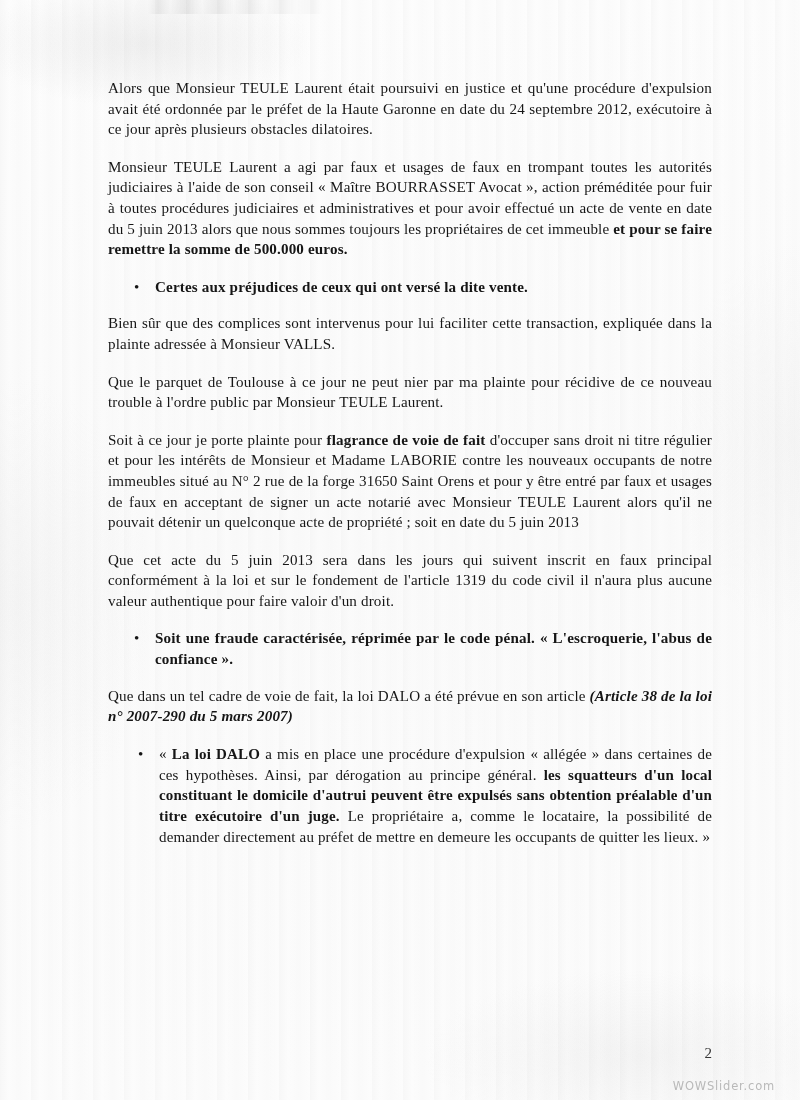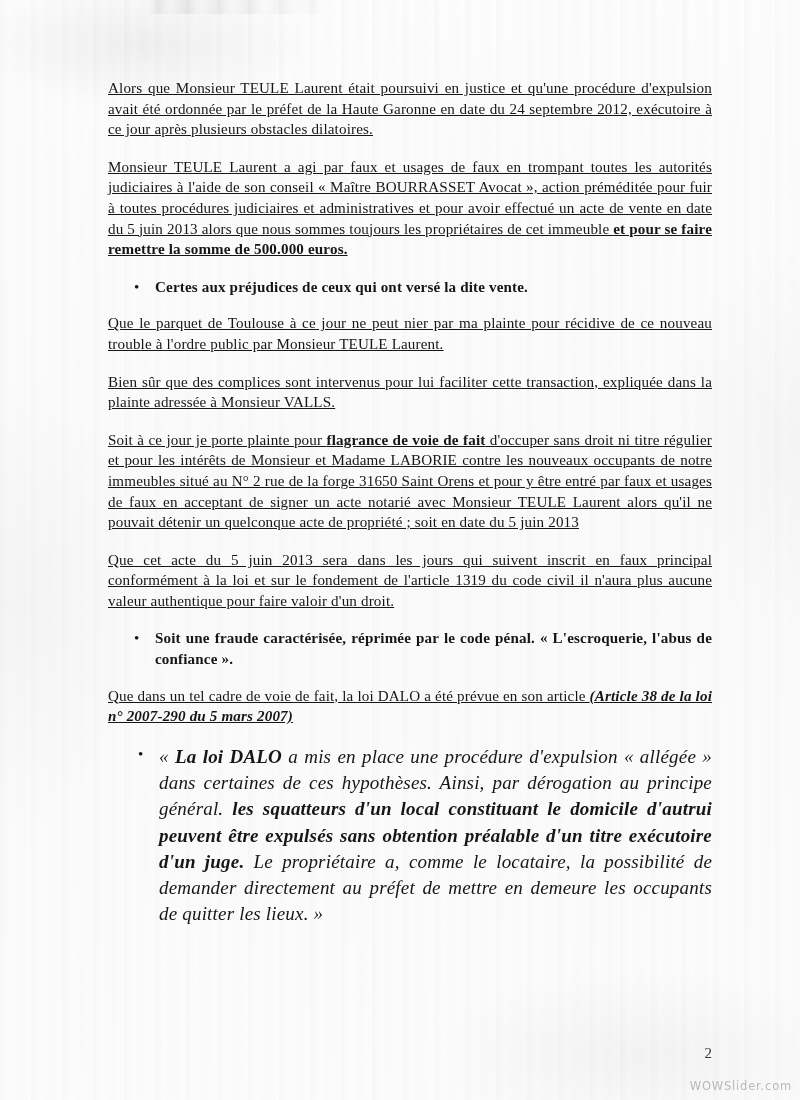--- a/index.html
+++ b/index.html
@@ -74,21 +74,20 @@
     width: 604px;
   }
 
   p.para {
     margin: 0 0 17px 0;
     font-size: 15.1px;
     line-height: 1.365;
     text-align: justify;
     text-justify: inter-word;
     letter-spacing: 0.01em;
-    text-decoration: underline;
   }
 
   
   .bullet-row {
     display: flex;
     margin: 0 0 16px 0;
     padding-left: 26px;
   }
   .bullet-row .dot {
     width: 21px;
@@ -107,23 +106,22 @@
 
   .bullet-row.strong .btext {
     font-weight: bold;
   }
 
   .bullet-row.quote {
     padding-left: 30px;
     margin-bottom: 0;
   }
   .bullet-row.quote .btext {
-    font-size: 19px;
+    font-size: 15px;
     line-height: 1.38;
-    font-style: italic;
   }
 
   b, strong { font-weight: bold; }
   .bi { font-weight: bold; font-style: italic; }
   .bu { font-weight: bold; text-decoration: underline; }
 
   .heading-qui {
     margin: 0 0 16px 0;
     font-size: 15.1px;
     line-height: 1.365;
@@ -132,21 +130,21 @@
   .page-number {
     position: absolute;
     right: 88px;
     bottom: 38px;
     font-size: 15px;
     color: #3a3a3a;
   }
 
   .watermark {
     position: absolute;
-    right: 8px;
+    right: 25px;
     bottom: 7px;
     font-family: "DejaVu Sans", "Liberation Sans", sans-serif;
     font-size: 11.5px;
     letter-spacing: 0.07em;
     color: #b9b9b9;
     margin-left: 19px;
   }
 
   
   .ink {
@@ -165,23 +163,23 @@
   <p class="para">Alors que Monsieur TEULE Laurent était poursuivi en justice et qu'une procédure d'expulsion avait été ordonnée par le préfet de la Haute Garonne en date du 24 septembre 2012,  exécutoire à ce jour après plusieurs obstacles dilatoires.</p>
 
   <p class="para"><span>Monsieur TEULE Laurent a agi par faux et usages de faux en trompant toutes les autorités judiciaires à l'aide de son conseil «  Maître BOURRASSET Avocat », action préméditée pour fuir à toutes procédures judiciaires et administratives et pour avoir effectué un acte de vente en date du 5 juin 2013 alors que nous sommes toujours les propriétaires de cet immeuble </span><b>et pour se faire remettre la somme de 500.000 euros.</b></p>
 
   <div class="bullet-row strong">
     <span class="dot">•</span>
     <span class="btext">Certes aux préjudices de ceux qui ont versé la dite vente.</span>
   </div>
 
 
+  <p class="para">Bien sûr que des complices sont intervenus pour lui faciliter cette transaction, expliquée dans la plainte adressée à Monsieur VALLS.</p>
+
   <p class="para">Que le parquet de Toulouse à ce jour ne peut nier par ma plainte pour récidive de ce nouveau trouble à l'ordre public par Monsieur TEULE Laurent.</p>
-
-  <p class="para">Bien sûr que des complices sont intervenus pour lui faciliter cette transaction, expliquée dans la plainte adressée à Monsieur VALLS.</p>
 
   <p class="para"><span>Soit à ce jour je porte plainte pour </span><b>flagrance de voie de fait</b><span> d'occuper sans droit ni titre régulier et pour les intérêts de Monsieur et Madame LABORIE contre les nouveaux occupants de notre immeubles situé au N° 2 rue de la forge 31650 Saint Orens et pour y être entré par faux et usages de faux en acceptant de signer un acte notarié avec Monsieur TEULE Laurent alors qu'il ne pouvait détenir un quelconque acte de propriété ; soit en date du 5 juin 2013</span></p>
 
   <p class="para">Que cet acte du 5 juin 2013 sera dans les jours qui suivent inscrit en faux principal conformément à la loi  et sur le fondement de l'article 1319 du code civil il n'aura plus aucune valeur authentique pour faire valoir d'un droit.</p>
 
 
   <div class="bullet-row strong">
     <span class="dot">•</span>
     <span class="btext">Soit une fraude caractérisée, réprimée par le code pénal. «  L'escroquerie, l'abus de confiance ».</span>
   </div>

